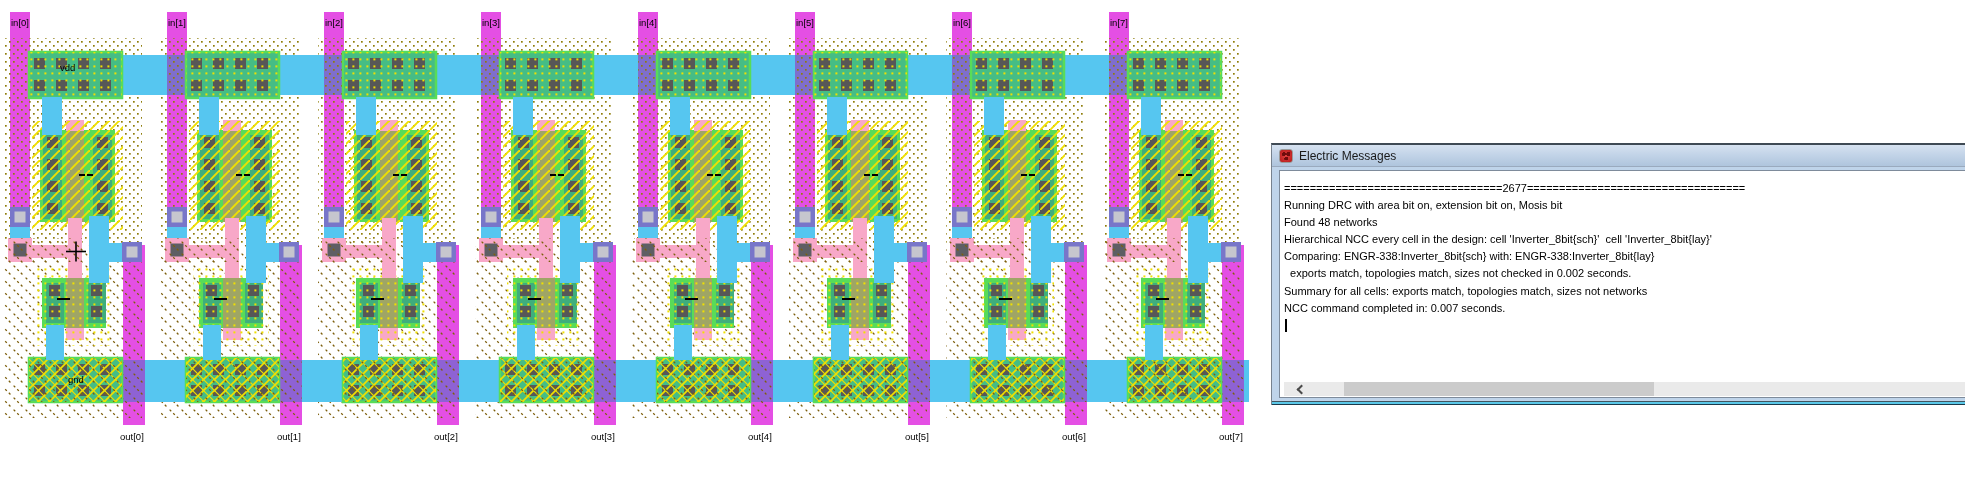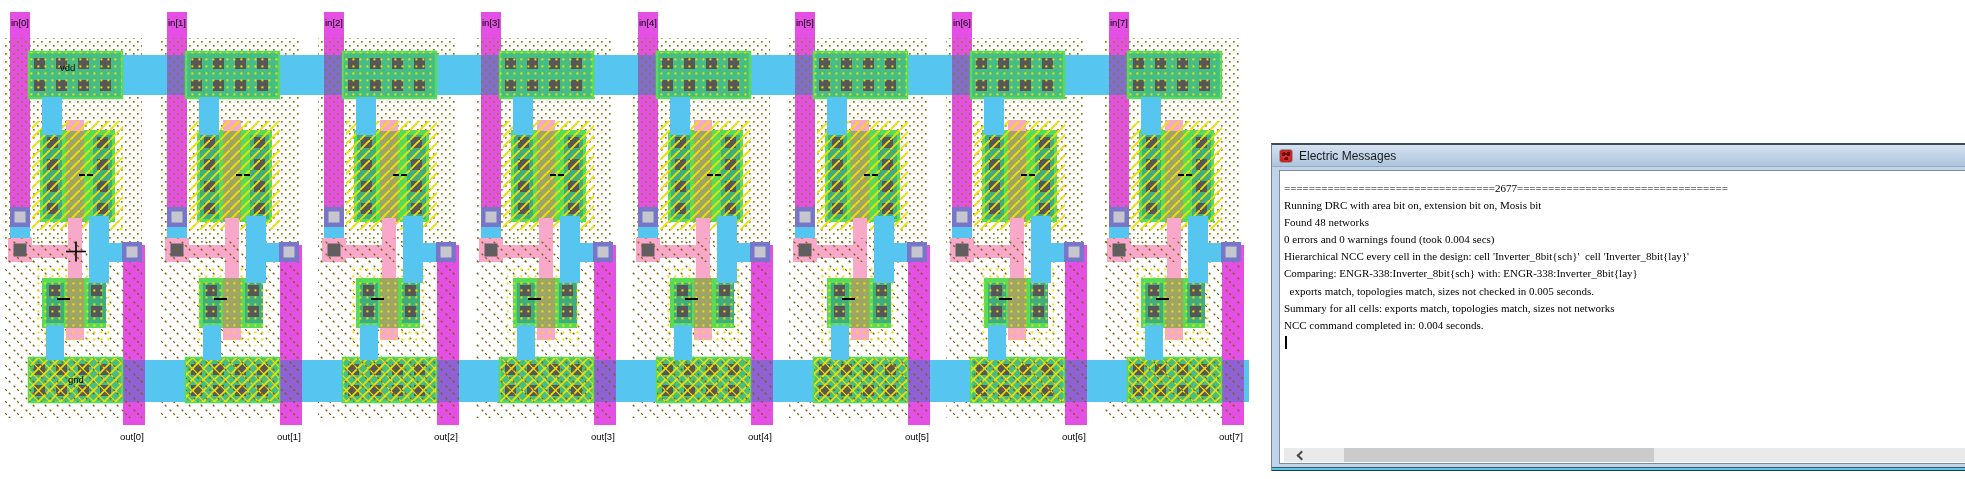--- a/index.html
+++ b/index.html
@@ -1,36 +1,36 @@
 <!DOCTYPE html>
 <html><head>
 <meta charset="utf-8">
 <style>
   html,body{margin:0;padding:0;background:#fff;}
   #stage{position:relative;width:1965px;height:479px;background:#fff;overflow:hidden;
          font-family:"Liberation Sans",sans-serif;}
   #layout-svg{position:absolute;left:0;top:0;}
 
   
-  .win{position:absolute;left:1271px;top:143px;width:694px;height:328px;
+  .win{position:absolute;left:1271px;top:143px;width:694px;height:262px;
        background:#BFD4EA;border-left:1px solid #77828E;border-top:2px solid #3F4A54;
        box-sizing:border-box;}
   .titlebar{height:21px;background:linear-gradient(#D6E2F0,#C3D4E8 45%,#AFC5DD);
        display:flex;align-items:center;padding-left:7px;gap:6px;
        border-bottom:1px solid #9AAABE;}
   .app-icon{width:12px;height:12px;border-radius:3px;border:1px solid #9a9a9a;
        background:
         radial-gradient(circle at 32% 34%, #6E0C0C 0 17%, rgba(0,0,0,0) 18%),
         radial-gradient(circle at 70% 34%, #6E0C0C 0 17%, rgba(0,0,0,0) 18%),
         radial-gradient(circle at 51% 72%, #6E0C0C 0 17%, rgba(0,0,0,0) 18%),
         radial-gradient(#E04040,#B51A1A);}
   .title-text{font-size:12px;color:#1A1A1A;}
   .console{position:absolute;left:7px;top:25px;right:0;bottom:7px;background:#fff;
        border:1px solid #7E8B9B;border-right:none;overflow:hidden;
-       font-family:Liberation Serif, serif;font-size:11px;line-height:17.1px;
+       font-family:Liberation Sans, sans-serif;font-size:11px;line-height:17.1px;
        padding:9px 0 0 4px;box-sizing:border-box;color:#000;}
   .console-line{white-space:pre;}
   .caret{width:1.5px;height:13px;background:#000;margin:2px 0 0 1px;}
   .scrollbar{position:absolute;left:4px;right:0;bottom:1px;height:14px;background:#EAEAEA;}
   .sb-btn{position:absolute;left:0;top:0;width:33px;height:14px;display:flex;
        align-items:center;justify-content:center;background:#EAEAEA;}
   .sb-arrow{width:5px;height:5px;border-left:2px solid #4A4A4A;border-bottom:2px solid #4A4A4A;
        transform:rotate(45deg);margin-left:2px;}
   .sb-thumb{position:absolute;left:60px;top:0;width:310px;height:14px;background:#CBCBCB;}
   .win-bottom{position:absolute;left:0;right:0;bottom:0;height:4px;
@@ -659,26 +659,25 @@
   <div class="win">
     <div class="titlebar">
       <span class="app-icon"></span>
       <span class="title-text">Electric Messages</span>
     </div>
     <div class="console">
       <div id="console-text">
           <div class="console-line">==================================2677==================================</div>
           <div class="console-line">Running DRC with area bit on, extension bit on, Mosis bit</div>
           <div class="console-line">Found 48 networks</div>
-          <div class="console-line">0 errors and 0 warnings found (took 0.004 secs)</div>
           <div class="console-line">Hierarchical NCC every cell in the design: cell 'Inverter_8bit{sch}'  cell 'Inverter_8bit{lay}'</div>
           <div class="console-line">Comparing: ENGR-338:Inverter_8bit{sch} with: ENGR-338:Inverter_8bit{lay}</div>
-          <div class="console-line">  exports match, topologies match, sizes not checked in 0.005 seconds.</div>
+          <div class="console-line">  exports match, topologies match, sizes not checked in 0.002 seconds.</div>
           <div class="console-line">Summary for all cells: exports match, topologies match, sizes not networks</div>
-          <div class="console-line">NCC command completed in: 0.004 seconds.</div>
+          <div class="console-line">NCC command completed in: 0.007 seconds.</div>
         </div>
       <div class="caret"></div>
       <div class="scrollbar">
         <div class="sb-btn">
           <span class="sb-arrow"></span>
         </div>
         <div class="sb-thumb"></div>
       </div>
     </div>
     <div class="win-bottom"></div>

